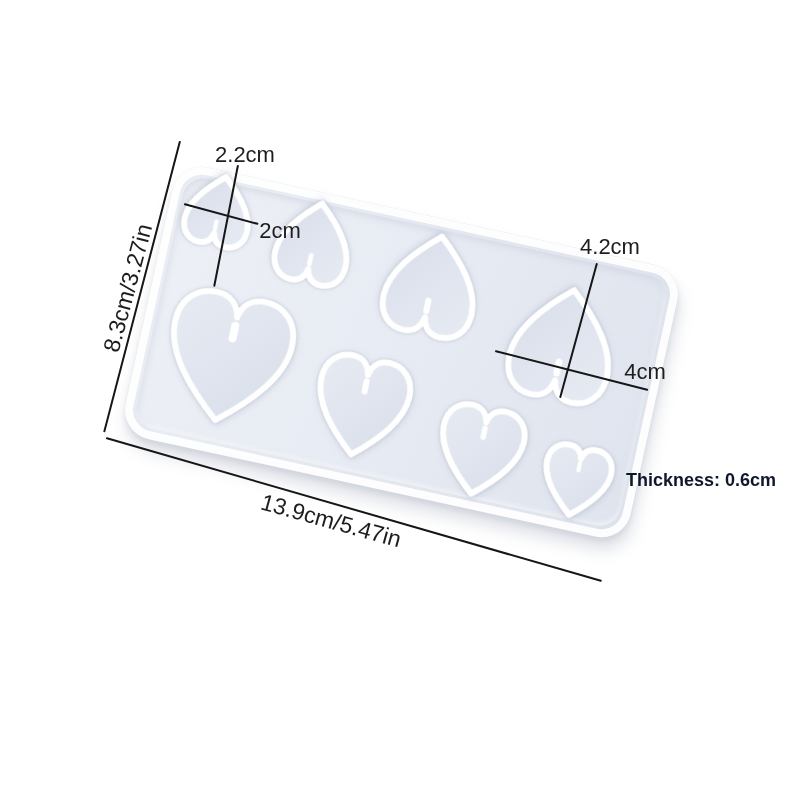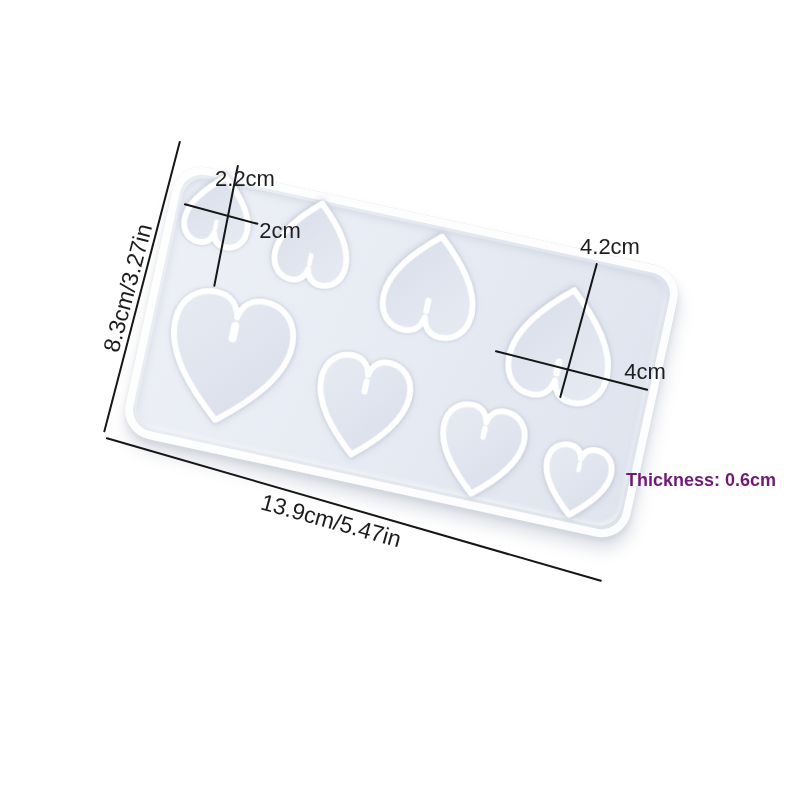--- a/index.html
+++ b/index.html
@@ -153,18 +153,18 @@
       <div class="dim-line" style="left: 180px; top: 140px; width: 301px; background: rgb(22, 22, 22); transform: rotate(104.6deg);"></div>
       <div class="dim-line" style="left: 106px; top: 437px; width: 516px; background: rgb(22, 22, 22); transform: rotate(16.1deg);"></div>
       <div class="dim-line" style="left: 238px; top: 164px; width: 124px; background: rgb(22, 22, 22); transform: rotate(101.1deg);"></div>
       <div class="dim-line" style="left: 184px; top: 203px; width: 77px; background: rgb(22, 22, 22); transform: rotate(15.1deg);"></div>
       <div class="dim-line" style="left: 597px; top: 262px; width: 140px; background: rgb(22, 22, 22); transform: rotate(105.3deg);"></div>
       <div class="dim-line" style="left: 495px; top: 350px; width: 158px; background: rgb(22, 22, 22); transform: rotate(14.3deg);"></div>
     </div>
 
   <span class="lbl lbl-lg" style="left: 128px; top: 288px; transform: translate(-50%, -50%) rotate(-75deg);">8.3cm/3.27in</span>
   <span class="lbl lbl-lg" style="left: 331px; top: 521px; transform: translate(-50%, -50%) rotate(15.5deg);">13.9cm/5.47in</span>
-  <span class="lbl lbl-sm" style="left: 245px; top: 155px; transform: translate(-50%, -50%) rotate(0deg); margin-top: 24px;">2.2cm</span>
+  <span class="lbl lbl-sm" style="left: 245px; top: 155px; transform: translate(-50%, -50%) rotate(0deg);">2.2cm</span>
   <span class="lbl lbl-sm" style="left: 280px; top: 231px; transform: translate(-50%, -50%) rotate(0deg);">2cm</span>
   <span class="lbl lbl-sm" style="left: 610px; top: 247px; transform: translate(-50%, -50%) rotate(0deg);">4.2cm</span>
   <span class="lbl lbl-sm" style="left: 645px; top: 372px; transform: translate(-50%, -50%) rotate(0deg); text-align: center;">4cm</span>
-  <span class="lbl lbl-thickness" style="left: 701px; top: 480px; transform: translate(-50%, -50%) rotate(0deg); color: #701a75;">Thickness: 0.6cm</span>
+  <span class="lbl lbl-thickness" style="left: 701px; top: 480px; transform: translate(-50%, -50%) rotate(0deg); color: #0f172a;">Thickness: 0.6cm</span>
 </div>
 
 </body></html>

